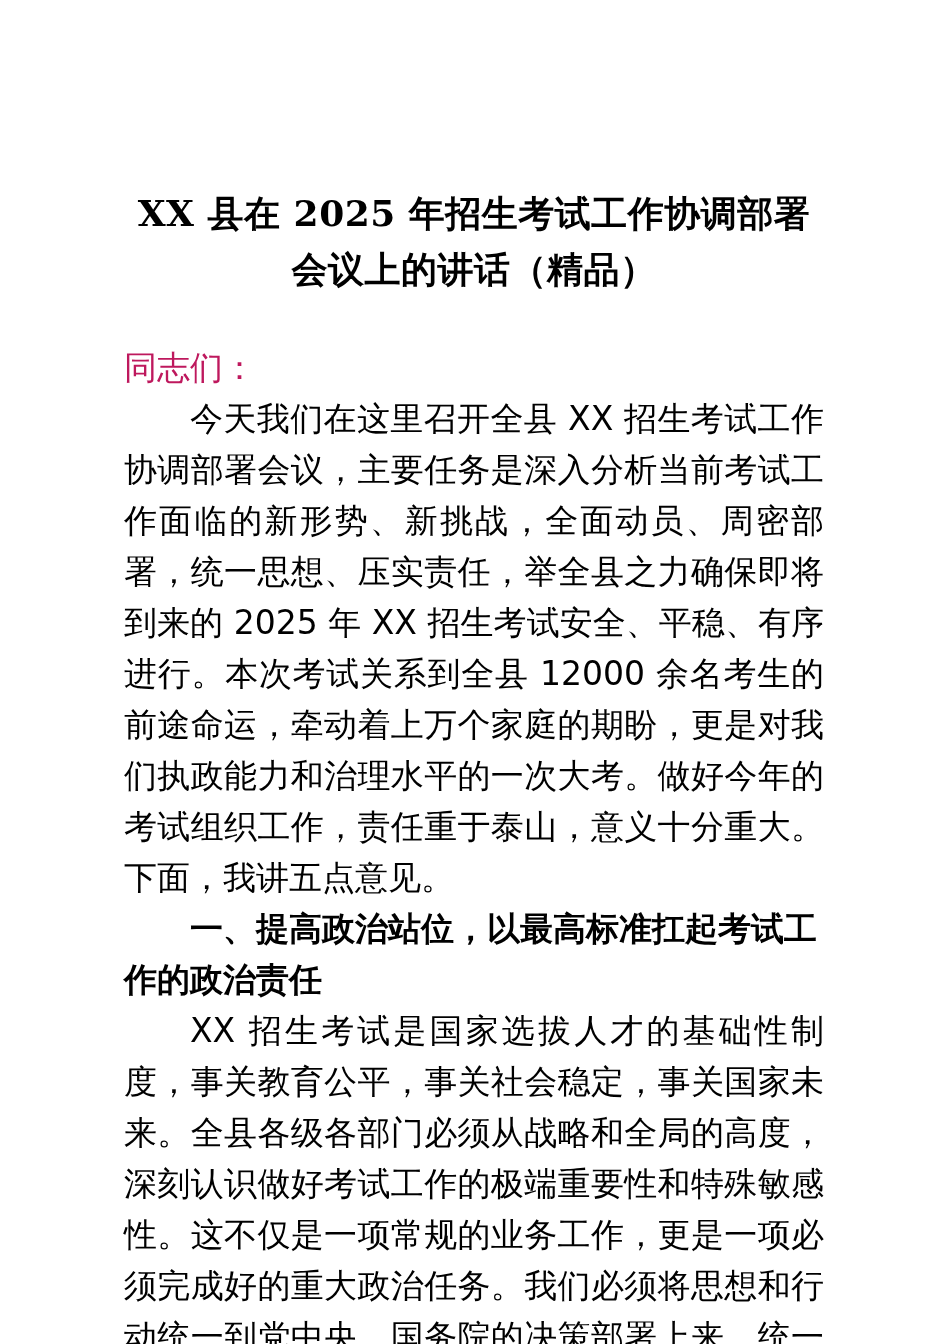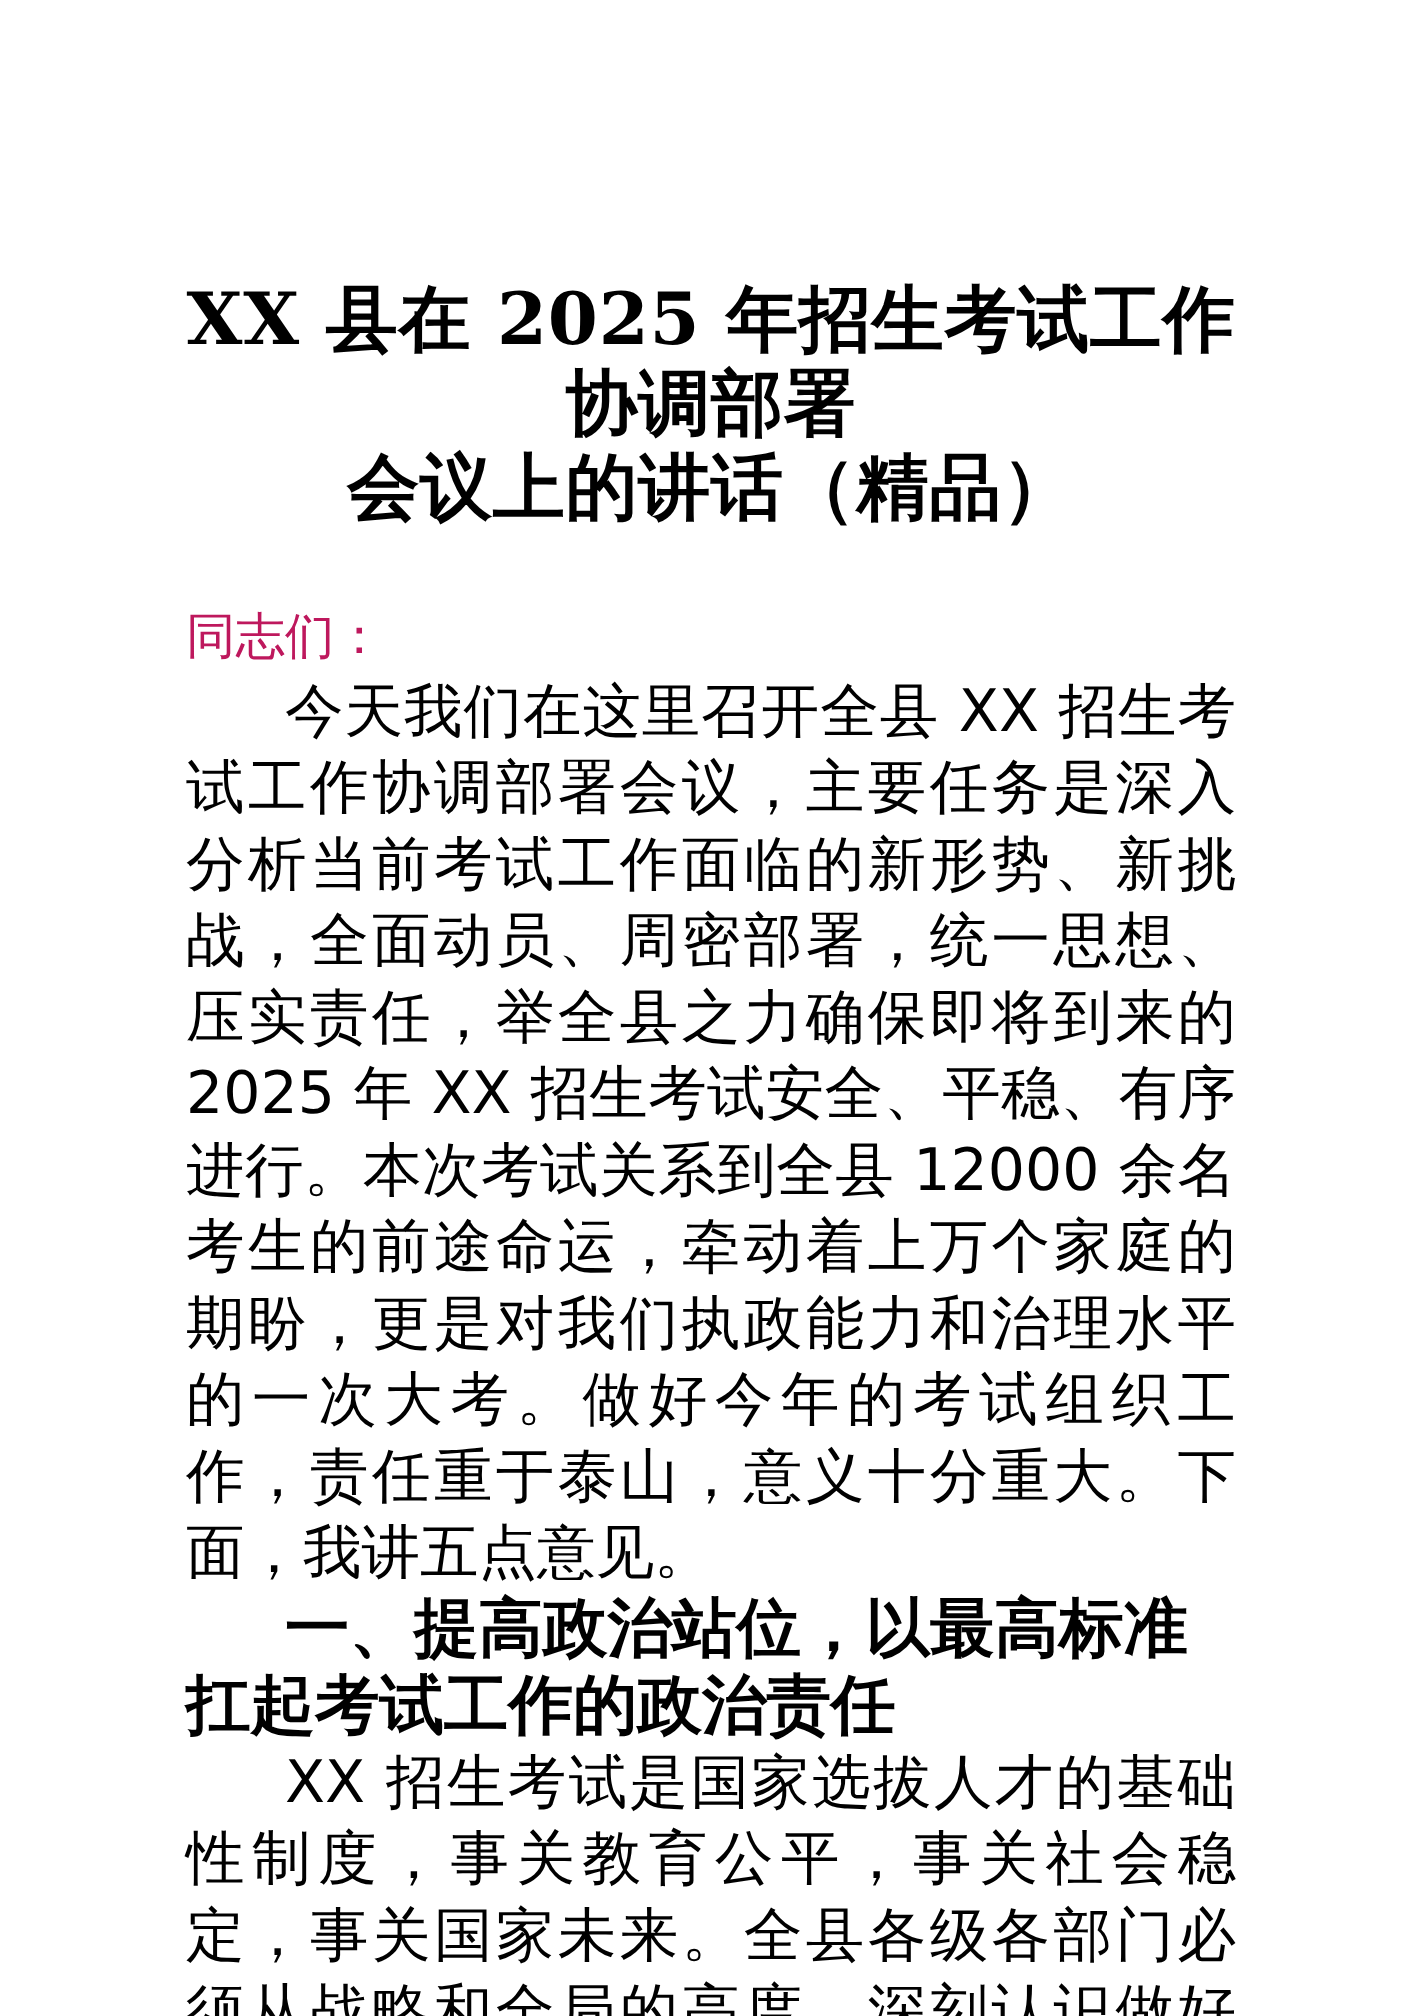--- a/index.html
+++ b/index.html
@@ -24,21 +24,21 @@
     top: 0;
     width: 700px;
   }
 
   
   .doc-title {
     margin: 0;
     padding-top: 185px;
     font-family: "DejaVu Serif", "Liberation Serif", serif;
     font-weight: bold;
-    font-size: 48px;
+    font-size: 36px;
     line-height: 56px;
     letter-spacing: 0.5px;
     text-align: center;
     color: #000000;
     white-space: pre-line;
   }
 
   
   .salutation {
     margin: 0;
@@ -47,34 +47,34 @@
     font-size: 33px;
     line-height: 51px;
     color: #be185d;
     text-align: justify;
     text-justify: inter-ideograph;
   }
 
   .para {
     margin: 0;
     font-family: "DejaVu Sans", "Liberation Sans", sans-serif;
-    font-size: 39px;
+    font-size: 33px;
     line-height: 51px;
     color: #000000;
     text-indent: 66px;
     text-align: justify;
     text-justify: inter-ideograph;
     word-break: break-all;
   }
 
   .section-heading {
     margin: 0;
     font-family: "DejaVu Sans", "Liberation Sans", sans-serif;
     font-weight: bold;
-    font-size: 43px;
+    font-size: 33px;
     line-height: 51px;
     color: #000000;
     text-indent: 66px;
     text-align: left;
   }
 </style>
 </head>
 <body>
 
 <div class="page">

